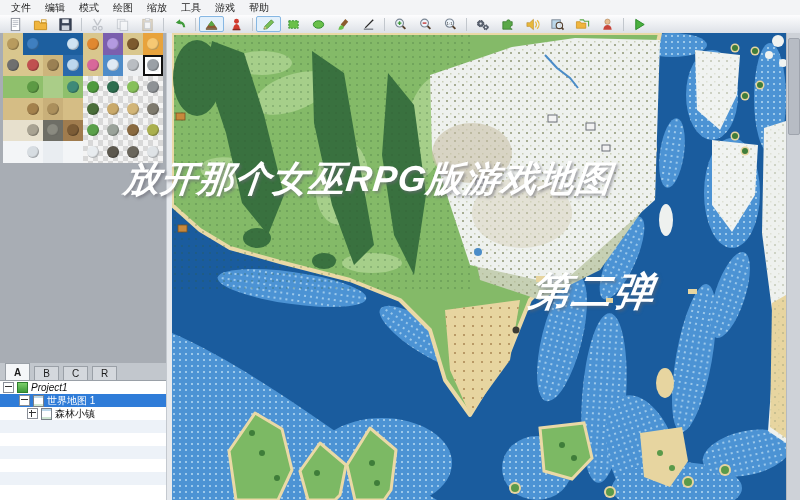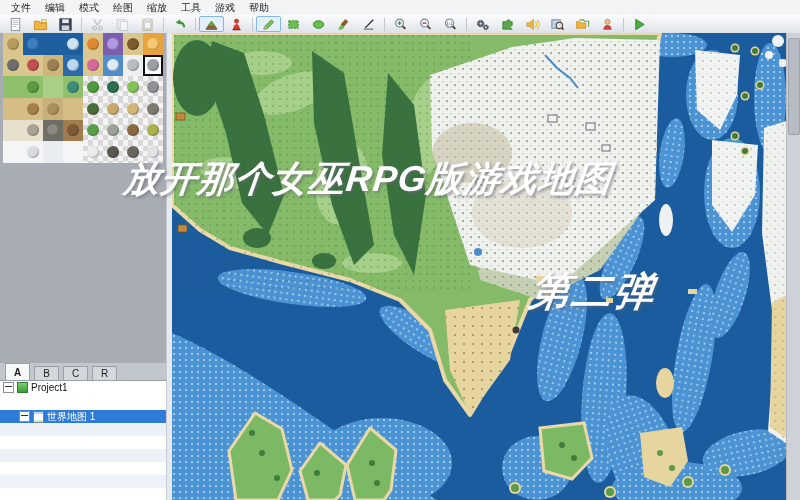--- a/index.html
+++ b/index.html
@@ -30,21 +30,21 @@
   .tile.selected{outline:2px solid #101010;outline-offset:-2px;box-shadow:inset 0 0 0 4px #fff;}
   .tabbar{position:absolute;left:0;top:330px;width:166px;height:17px;background:#c2c7cd;
           display:flex;align-items:flex-end;padding-left:5px;gap:4px;box-sizing:border-box;}
   .tab{width:25px;height:14px;font-size:10px;display:flex;align-items:center;justify-content:center;
        background:#d4d8dd;border:1px solid #9aa0a7;border-bottom:none;color:#1c1c1c;box-sizing:border-box;}
   .tab.selected{background:#f5f7f9;height:17px;font-weight:bold;}
   .tree{position:absolute;left:0;top:347px;width:166px;height:153px;background:#fff;
         border-top:1px solid #9aa0a7;overflow:hidden;font-size:10px;color:#111;}
   .tree-row{height:13px;display:flex;align-items:center;white-space:nowrap;}
   .tree-row.striped{background:#edf2f8;}
-  .tree-row.selected{background:#2f7cd8;color:#fff;margin-top:16px;}
+  .tree-row.selected{background:#2f7cd8;color:#fff;}
   .expander{width:9px;height:9px;border:1px solid #8a8f98;background:#fff;flex:none;position:relative;margin-right:3px;}
   .expander::before{content:"";position:absolute;left:1px;right:1px;top:3px;height:1px;background:#333;}
   .expander.plus::after{content:"";position:absolute;top:1px;bottom:1px;left:3px;width:1px;background:#333;}
   .ticon{flex:none;margin-right:3px;}
   .icon-project{width:11px;height:11px;background:linear-gradient(#7cd06a,#3f9a3a);border:1px solid #2e7d2e;box-sizing:border-box;}
   .icon-map{width:11px;height:12px;background:#fff;border:1px solid #7a8088;box-sizing:border-box;
             box-shadow:inset 0 2px 0 #bcd8ea, inset 0 -2px 0 #cfe6d2;}
   .splitter{position:absolute;left:166px;top:33px;width:6px;height:467px;background:#e6e9ed;border-left:1px solid #c4c9cf;box-sizing:border-box;}
   
   .map-area{position:absolute;left:172px;top:33px;width:614px;height:467px;background:#1a5c9e;}
@@ -365,29 +365,34 @@
           <span class="dot" style="background: rgb(223, 227, 230);"></span>
         </div>
       </div>
     <div class="tabbar" id="tabbar">
         <div class="tab selected">A</div>
         <div class="tab">B</div>
         <div class="tab">C</div>
         <div class="tab">R</div>
       </div>
     <div class="tree" id="tree">
-        <div class="tree-row" style="padding-left: 3px;">
+        <div class="tree-row" style="padding-left: 3px; font-style: italic;">
           <span class="expander"></span>
           <span class="ticon icon-project"></span>
           <span>Project1</span>
         </div>
         <div class="tree-row selected" style="padding-left: 19px;">
           <span class="expander"></span>
           <span class="ticon icon-map"></span>
           <span>世界地图 1</span>
+        </div>
+        <div class="tree-row" style="padding-left: 27px;">
+          <span class="expander plus"></span>
+          <span class="ticon icon-map"></span>
+          <span>森林小镇</span>
         </div>
         <div class="tree-row striped"></div>
         <div class="tree-row"></div>
         <div class="tree-row striped"></div>
         <div class="tree-row"></div>
         <div class="tree-row striped"></div>
         <div class="tree-row"></div>
       </div>
   </div>
   <div class="splitter"></div>

